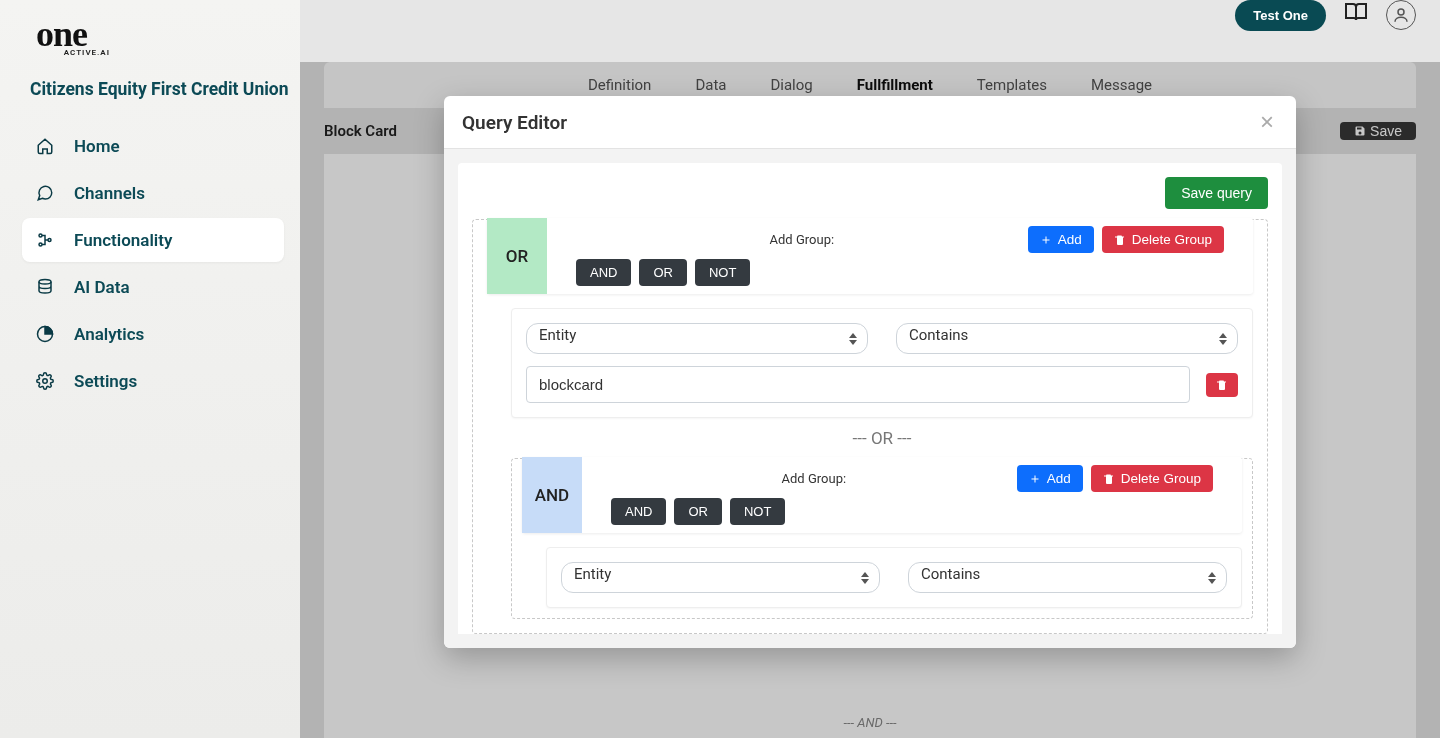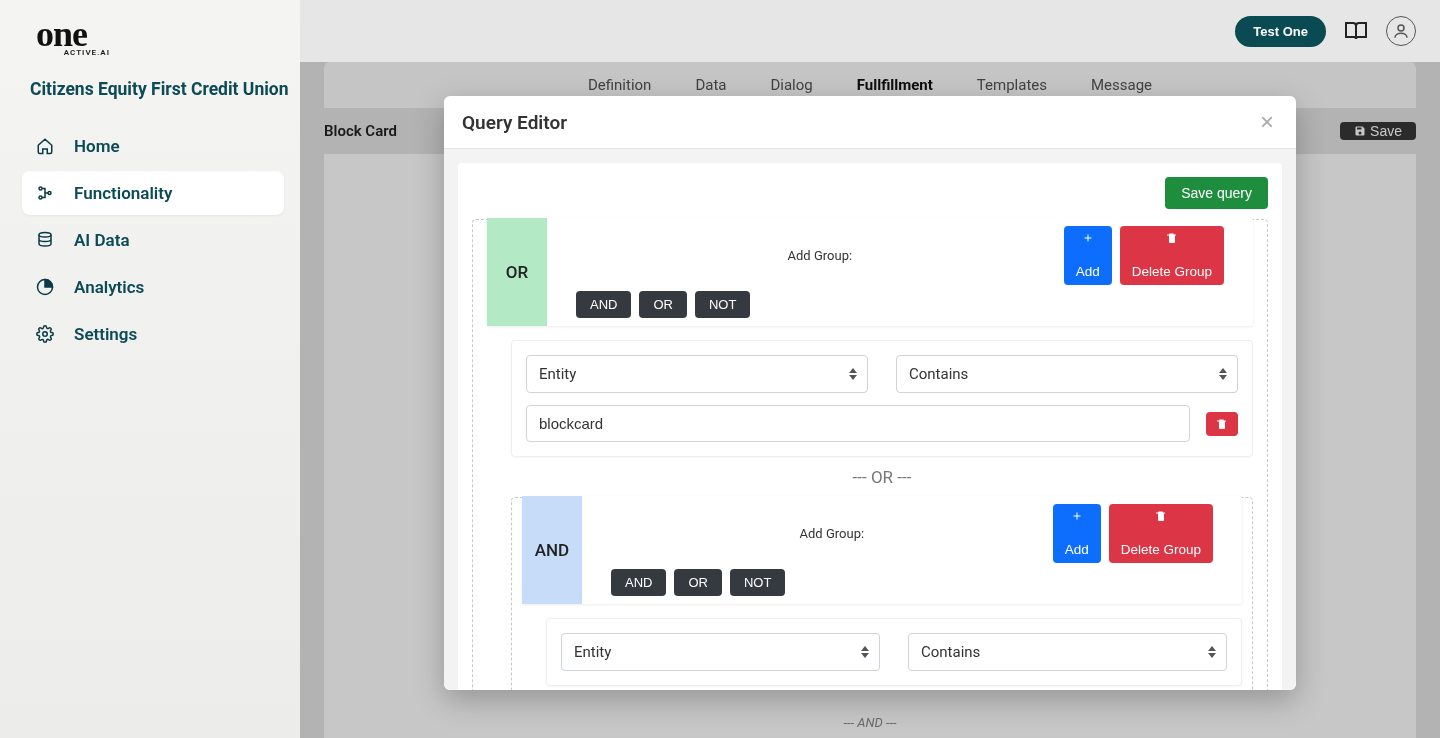--- a/index.html
+++ b/index.html
@@ -81,21 +81,21 @@
   }
   .upgrade a { color: #0d6efd; text-decoration: none; }
   
   .main {
     flex: 1; display: flex; flex-direction: column;
     background: var(--page-bg);
     position: relative;
   }
   .topbar {
     height: 62px; background: var(--page-bg);
-    display: flex; align-items: center; justify-content: flex-end;
+    display: flex; align-items: flex-start; justify-content: flex-end;
     padding: 0 24px 0 0;
     gap: 18px;
   }
   .test-pill {
     background: var(--pill-teal);
     color: #fff; font-size: 13px; font-weight: 600;
     padding: 8px 18px;
     border-radius: 999px;
     border: none; cursor: pointer;
   }
@@ -227,43 +227,42 @@
   .group-header-inner {
     flex:1; padding: 8px 29px;
     display:flex; flex-direction:column; gap:6px;
   }
   .add-group-row { display:flex; align-items:center; justify-content:space-between; }
   .add-group-label { font-size: 13px; color:#333; flex:1; text-align:center; }
   .add-group-actions { display:flex; gap:8px; }
   .btn {
     border: none; border-radius: 4px; cursor:pointer;
     font-size: 13.5px; padding: 6px 12px;
-    display:inline-flex; align-items:center; gap:20px;
+    display:inline-flex; align-items:center; gap:6px;
     color:#fff;
-    flex-direction:column;
   }
   .btn-blue { background: var(--blue); }
   .btn-red  { background: var(--red); }
   .btn-dark { background: var(--dark-btn); padding: 6px 14px; font-size:13px; }
   .btn-red.icon-only { padding: 6px 10px; }
   .btn svg { width: 12px; height: 12px; }
   .op-buttons { display:flex; gap:8px; }
   .condition-block {
     border: 1px solid #eee;
     border-radius: 4px;
     box-shadow: 0 1px 2px rgba(0,0,0,0.04);
     padding: 14px 14px 14px 14px;
     margin-top: 14px; margin-left: 24px;
     background:#fff;
   }
   .cond-row { display:flex; gap: 28px; margin-bottom: 12px; }
   .select {
     flex:1; position:relative;
-    border: 1px solid var(--border); border-radius: 4px;
-    padding: 9px 28px 9px 12px;
+    border: 1px solid var(--border); border-radius: 12px;
+    padding: 2px 28px 9px 12px;
     font-size: 15px; color:#333; background:#fff;
     cursor:pointer;
   }
   .select .caret {
     position:absolute; right:10px; top:50%; transform:translateY(-50%);
     display:flex; flex-direction:column; gap:1px;
   }
   .select .caret svg { width:8px; height:6px; }
   .text-input-row { display:flex; gap: 16px; align-items:center; }
   .text-input {
@@ -286,20 +285,28 @@
     <div class="logo-sub">ACTIVE.AI</div>
     <div class="org">Citizens Equity First Credit Union</div>
     <ul class="nav">
       <li>
         <span class="icon">
           <svg viewBox="0 0 24 24" fill="none" stroke="currentColor" stroke-width="2">
               <path d="M3 11l9-8 9 8v9a2 2 0 0 1-2 2h-4v-6h-6v6H5a2 2 0 0 1-2-2z"></path>
             </svg>
         </span>
         <span>Home</span>
+      </li>
+      <li>
+        <span class="icon">
+          <svg viewBox="0 0 24 24" fill="none" stroke="currentColor" stroke-width="2">
+              <path d="M21 11.5a8.38 8.38 0 0 1-8.5 8.5 8.5 8.5 0 0 1-3.9-.95L3 21l1.95-5.6A8.5 8.5 0 1 1 21 11.5z"></path>
+            </svg>
+        </span>
+        <span>Channels</span>
       </li>
       <li class="active">
         <span class="icon">
           <svg viewBox="0 0 24 24" fill="none" stroke="currentColor" stroke-width="2">
               <circle cx="6" cy="6" r="2"></circle>
               <circle cx="6" cy="18" r="2"></circle>
               <circle cx="18" cy="12" r="2"></circle>
               <path d="M8 6h4v12H8M12 12h4"></path>
             </svg>
         </span>

